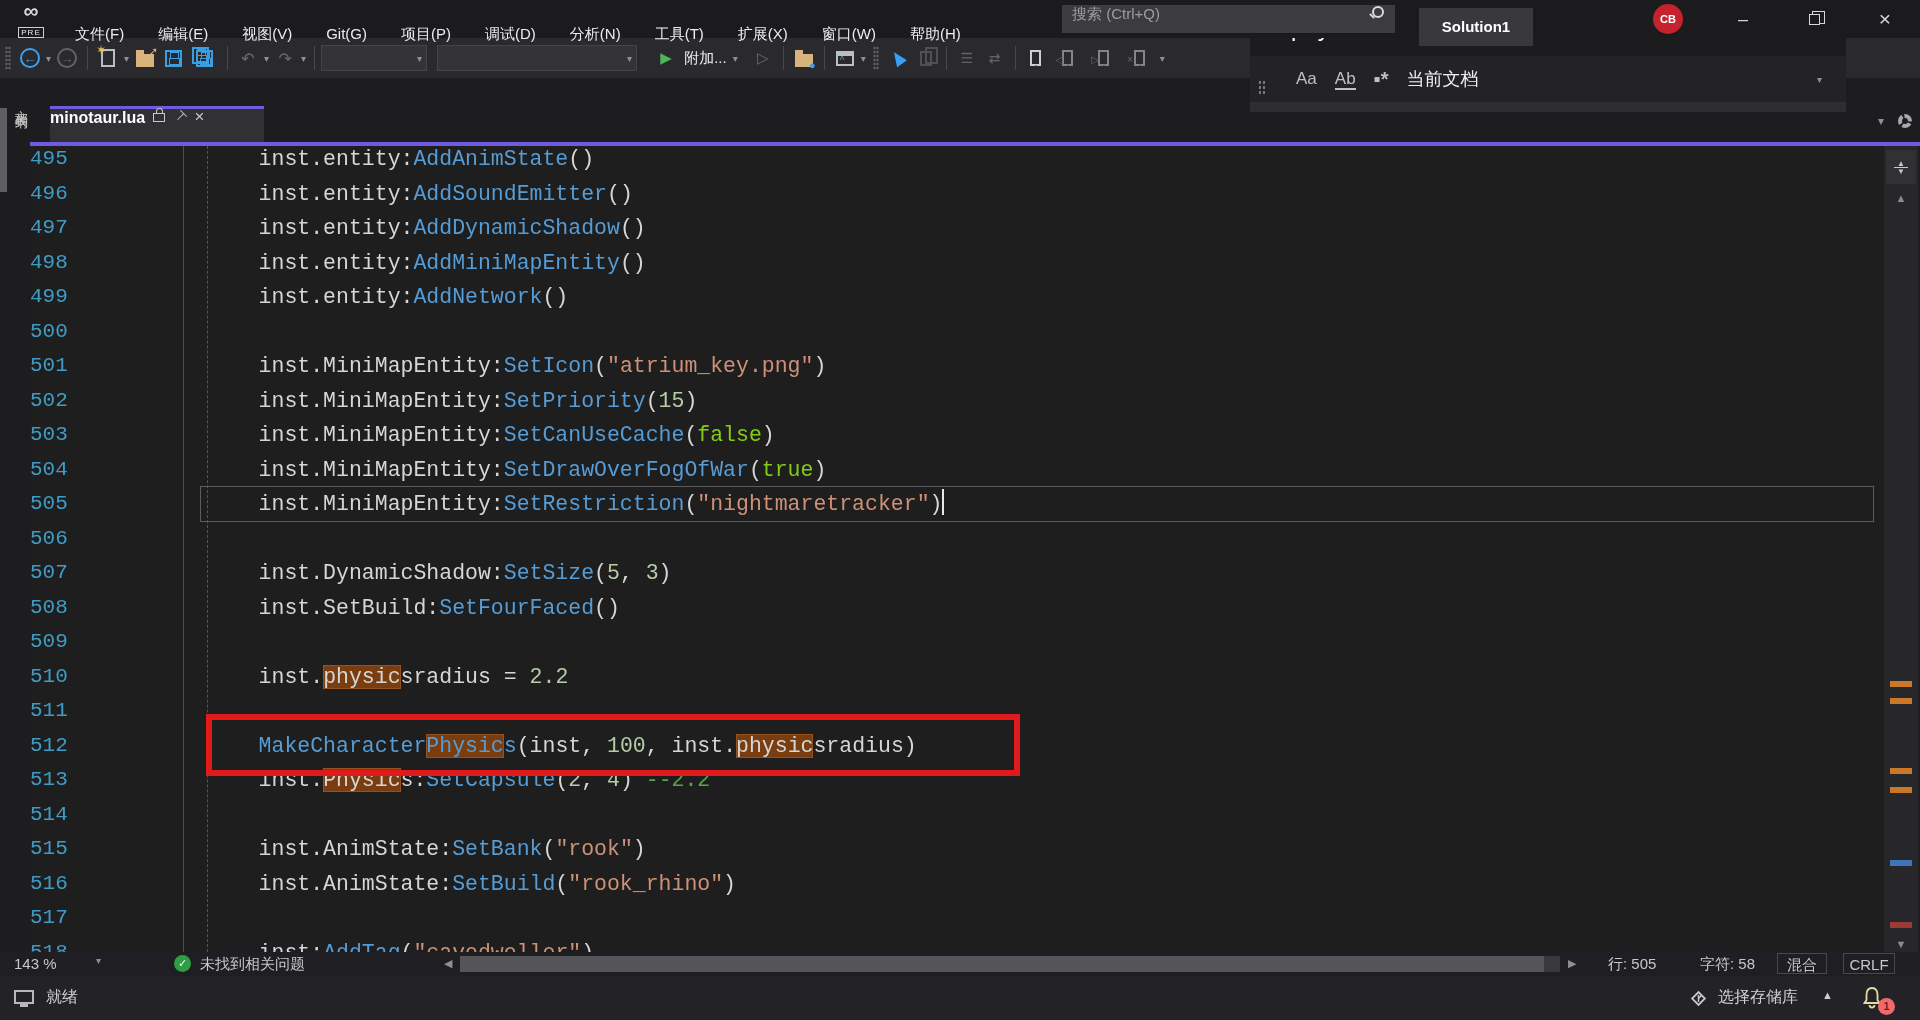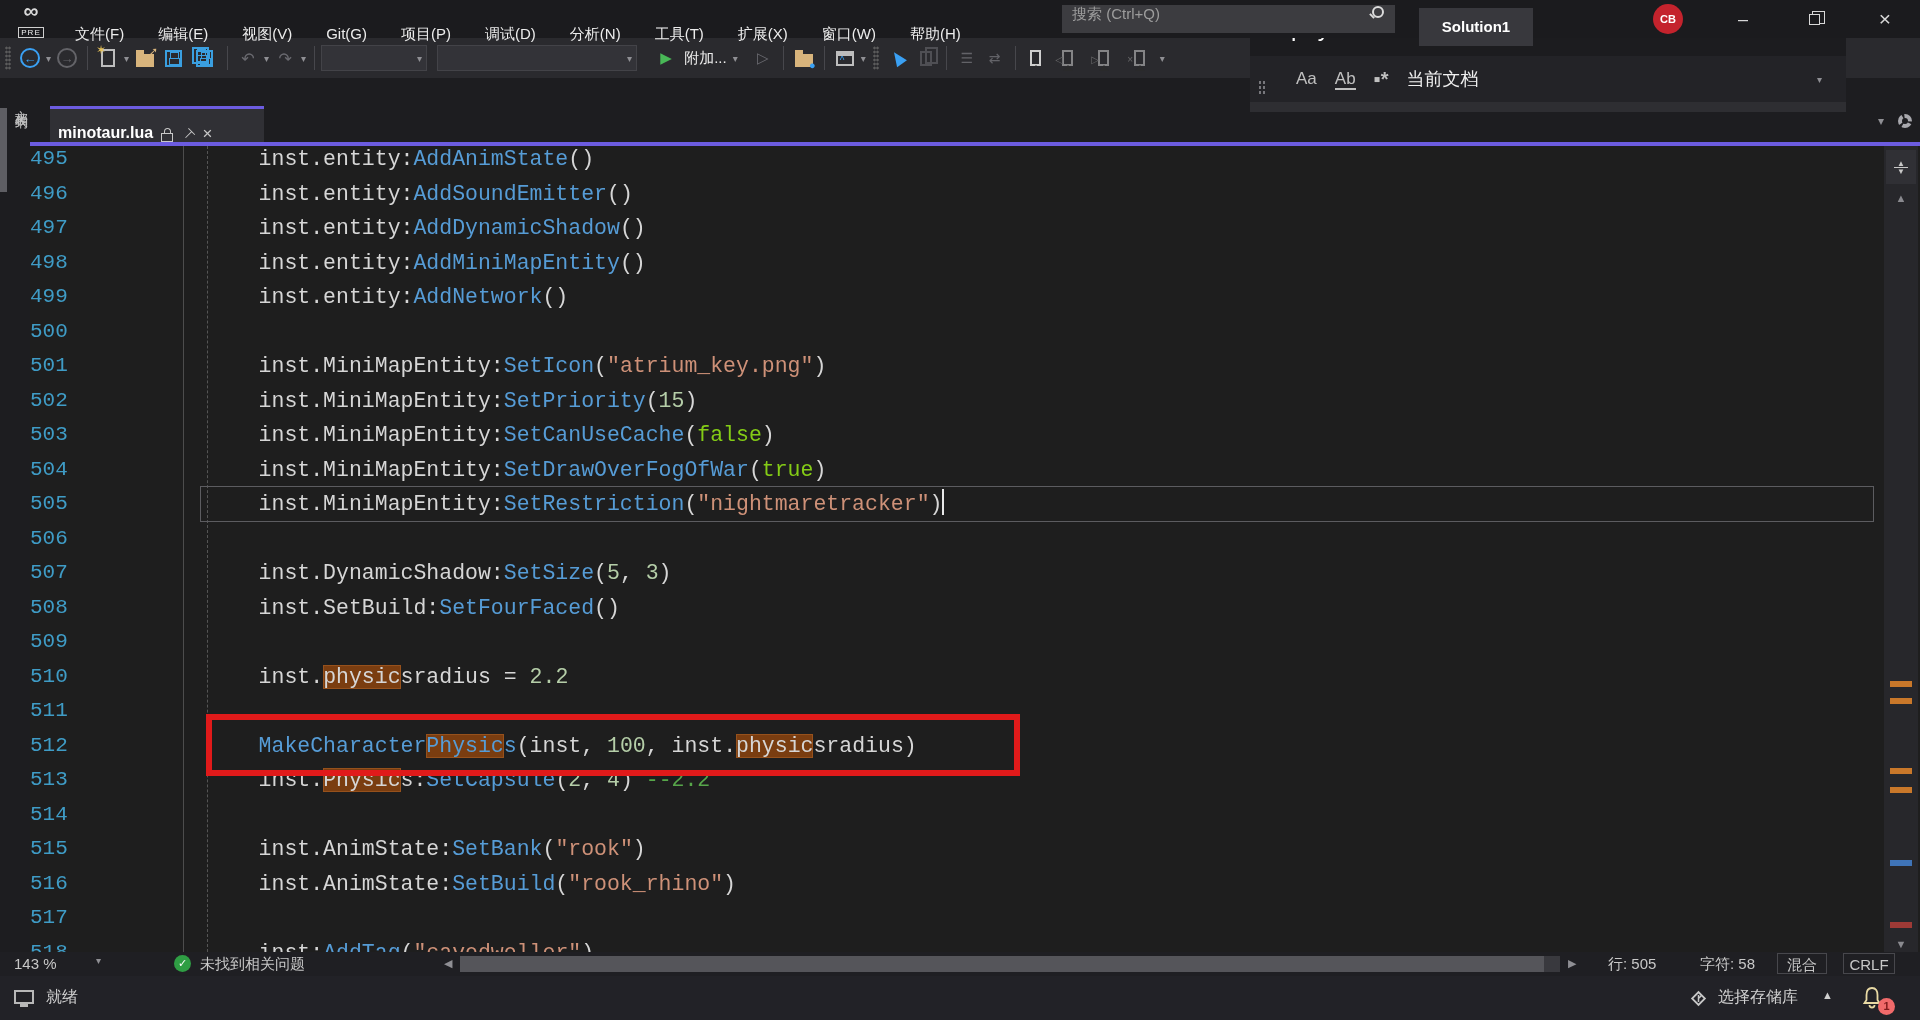--- a/index.html
+++ b/index.html
@@ -56,21 +56,21 @@
   .book::after { content:""; position:absolute; left:-1px; bottom:-7px; border-left:5.5px solid transparent; border-right:5.5px solid transparent; border-bottom:6px solid #2a2a2e; }
   .bookg { filter:grayscale(1); opacity:.55; }
   .bksym { position:absolute; font-size:10px; color:#9a9aa0; left:-9px; top:2px; }
   #previewbtn { position:absolute; left:1789px; top:7px; width:107px; height:27px; background:#3c3c41; color:#9d9da2; font-weight:bold; font-size:14px; letter-spacing:2px; text-align:center; line-height:27px; }
   #liveshare { position:absolute; left:1736px; top:8px; }
   
   #tabrow { position:absolute; left:0; top:78px; width:1920px; height:64px; background:#1d1d20; }
   #leftstrip { position:absolute; left:0; top:78px; width:30px; height:874px; background:#1d1d20; }
   #leftgray { position:absolute; left:0; top:108px; width:7px; height:84px; background:#5e5e63; }
   #vtab { position:absolute; left:7px; top:100px; width:23px; writing-mode:vertical-rl; text-orientation:upright; font-size:13px; color:#c2c2c2; letter-spacing:2px; }
-  #tab { position:absolute; left:50px; top:106px; width:214px; height:36px; background:#303035; border-top:3px solid #6c5ce0; display:flex; align-items:flex-end; padding:0 8px; }
+  #tab { position:absolute; left:50px; top:106px; width:214px; height:36px; background:#303035; border-top:3px solid #6c5ce0; display:flex; align-items:flex-start; padding:0 0; }
   #tab .tname { font-size:16px; font-weight:bold; color:#fff; margin-right:8px; }
   .lock { position:relative; width:12px; height:9px; border:1.5px solid #c8c8c8; margin:4px 8px 0 0; }
   .lock::before { content:""; position:absolute; left:1.5px; top:-6px; width:5px; height:5px; border:1.5px solid #c8c8c8; border-bottom:none; border-radius:4px 4px 0 0; }
   .pin { font-size:13px; color:#c8c8c8; transform:rotate(45deg); margin:0 8px 0 2px; }
   .xbtn { font-size:17px; color:#c8c8c8; line-height:16px; }
   #purpleline { position:absolute; left:30px; top:142px; width:1890px; height:4px; background:#6c5ce0; }
   #tabrow-right { position:absolute; right:8px; top:114px; display:flex; align-items:center; gap:12px; }
   .gear { width:14px; height:14px; border-radius:50%; border:4px dashed #a8a8ad; }
   
   #editor { position:absolute; left:30px; top:146px; width:1854px; height:806px; background:#1e1e1e; overflow:hidden; }

